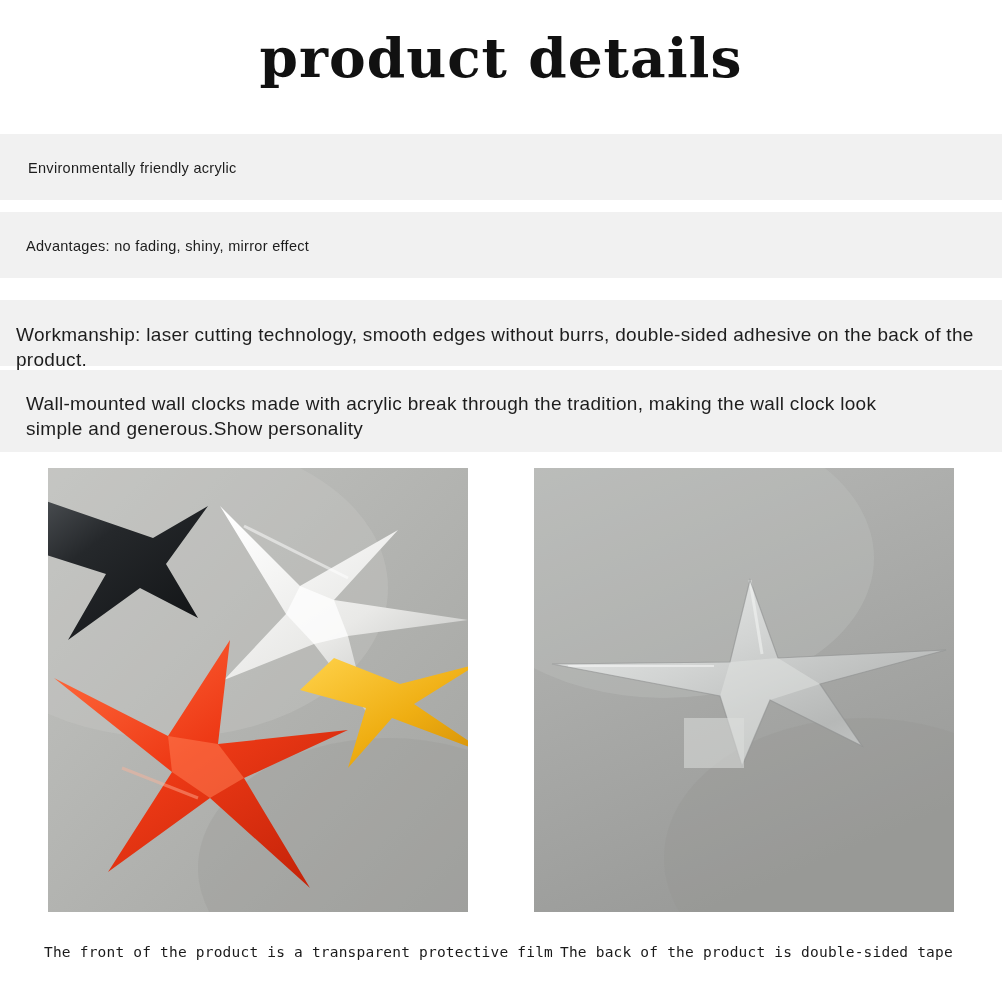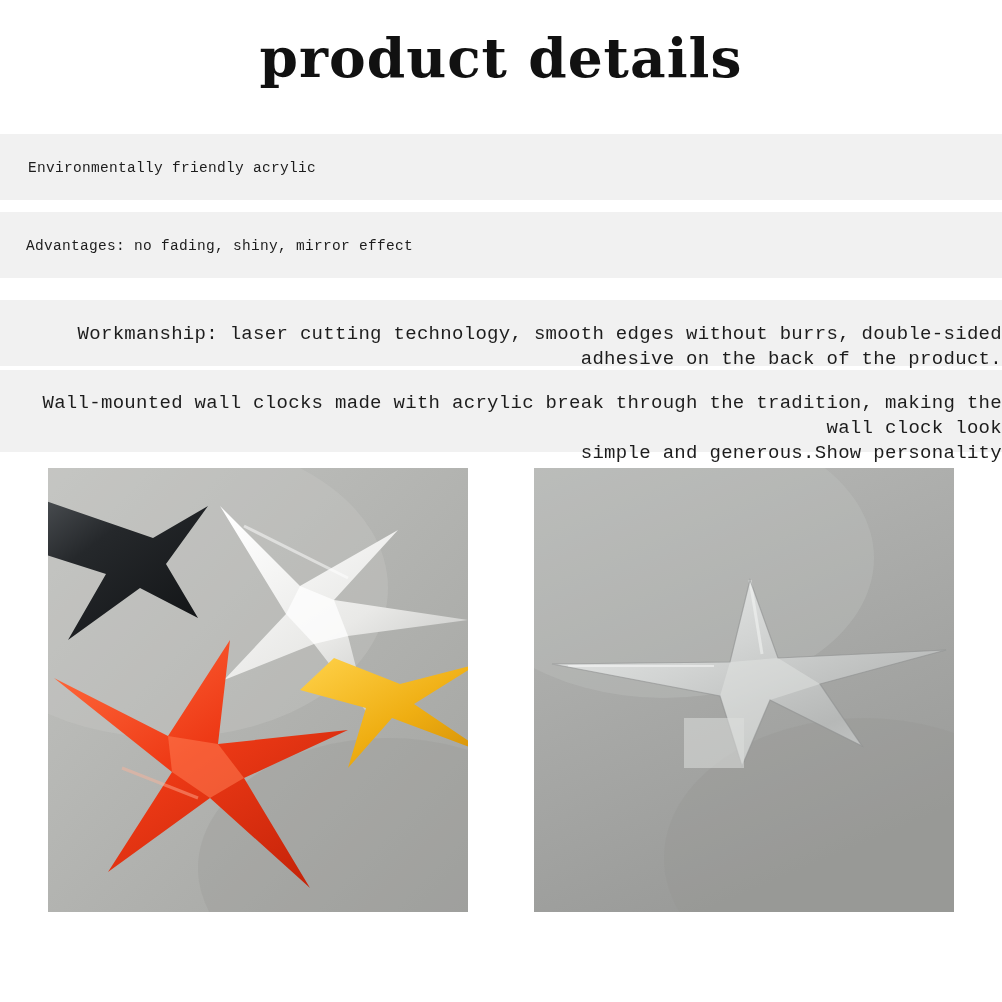--- a/index.html
+++ b/index.html
@@ -39,27 +39,26 @@
 
   
   .band {
     position: absolute;
     left: 0;
     width: 1002px;
     background: #f1f1f1;
     box-sizing: border-box;
   }
   .band-text {
-    font-family: Liberation Mono, monospace;
+    font-family: Liberation Sans, sans-serif;
     font-size: 14.5px;
     color: #1d1d1d;
     letter-spacing: 0.3px;
     white-space: pre-wrap;
     line-height: 25px;
-    text-align: right;
   }
 
   #band-1 { top: 134px;  height: 66px; }
   #band-1 .band-text { position: absolute; left: 28px; top: 22px; }
 
   #band-2 { top: 212px;  height: 66px; padding-left: 44px; }
   #band-2 .band-text { position: absolute; left: 26px; top: 22px; }
 
   #band-3 { top: 300px;  height: 66px; }
   #band-3 .band-text { position: absolute; left: 16px; top: 22px; font-size: 19px; }
@@ -197,14 +196,16 @@
       <path d="M18 196 L196 194 L216 112 L244 190 L412 182 L286 216 L328 278 L236 232 L208 298 L186 228 Z" fill="url(#silverG)"></path>
       <path d="M196 194 L244 190 L286 216 L236 232 L208 298 L186 228 Z" fill="#e4e6e5" opacity="0.45"></path>
       <path d="M216 112 L228 186" stroke="#f2f3f2" stroke-width="3" opacity="0.6" fill="none"></path>
       <path d="M34 198 L180 198" stroke="#fbfbfb" stroke-width="2" opacity="0.5" fill="none"></path>
       <path d="M18 196 L196 194 L216 112 L244 190 L412 182 L286 216 L328 278 L236 232 L208 298 L186 228 Z" fill="none" stroke="#8e908f" stroke-width="1.2" opacity="0.6"></path>
 
       <path d="M150 250 L210 250 L210 300 L150 300 Z" fill="#dcdedd" opacity="0.55"></path>
     </svg>
   </div>
 
+  <div class="caption" id="caption-left">The front of the product is a transparent protective film</div>
+  <div class="caption" id="caption-right">The back of the product is double-sided tape</div>
 
 </div>
 
 </body></html>

